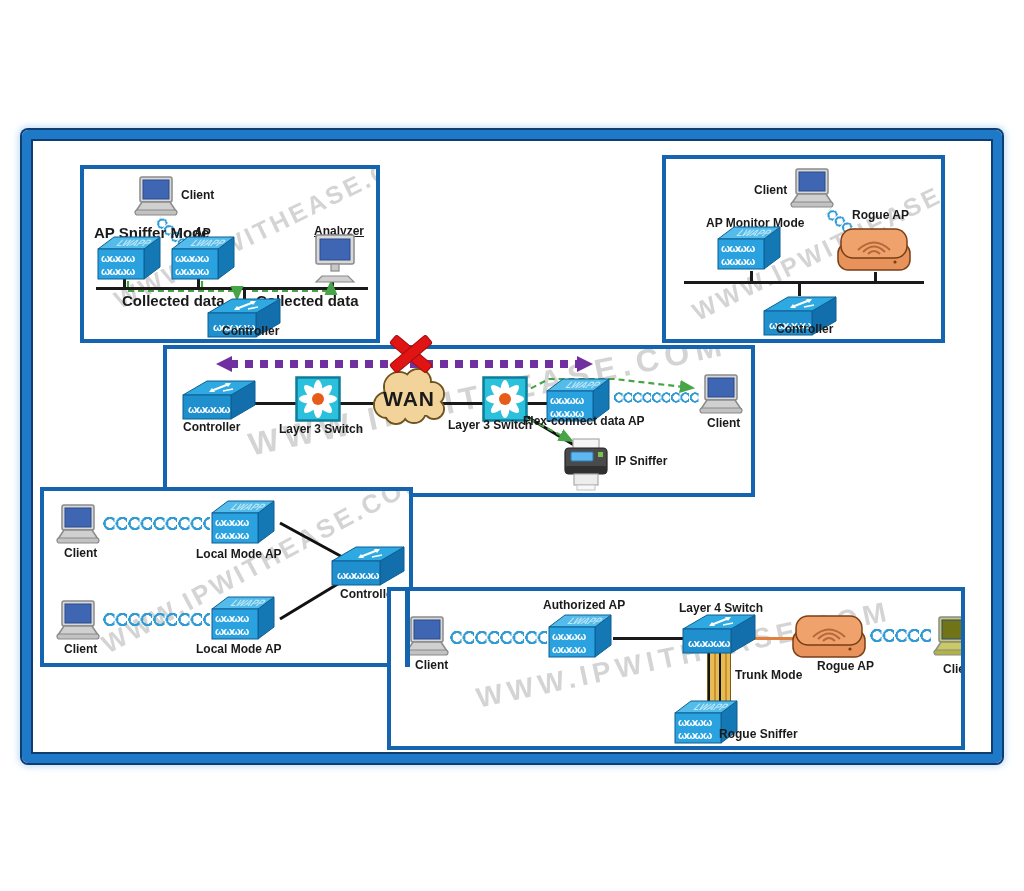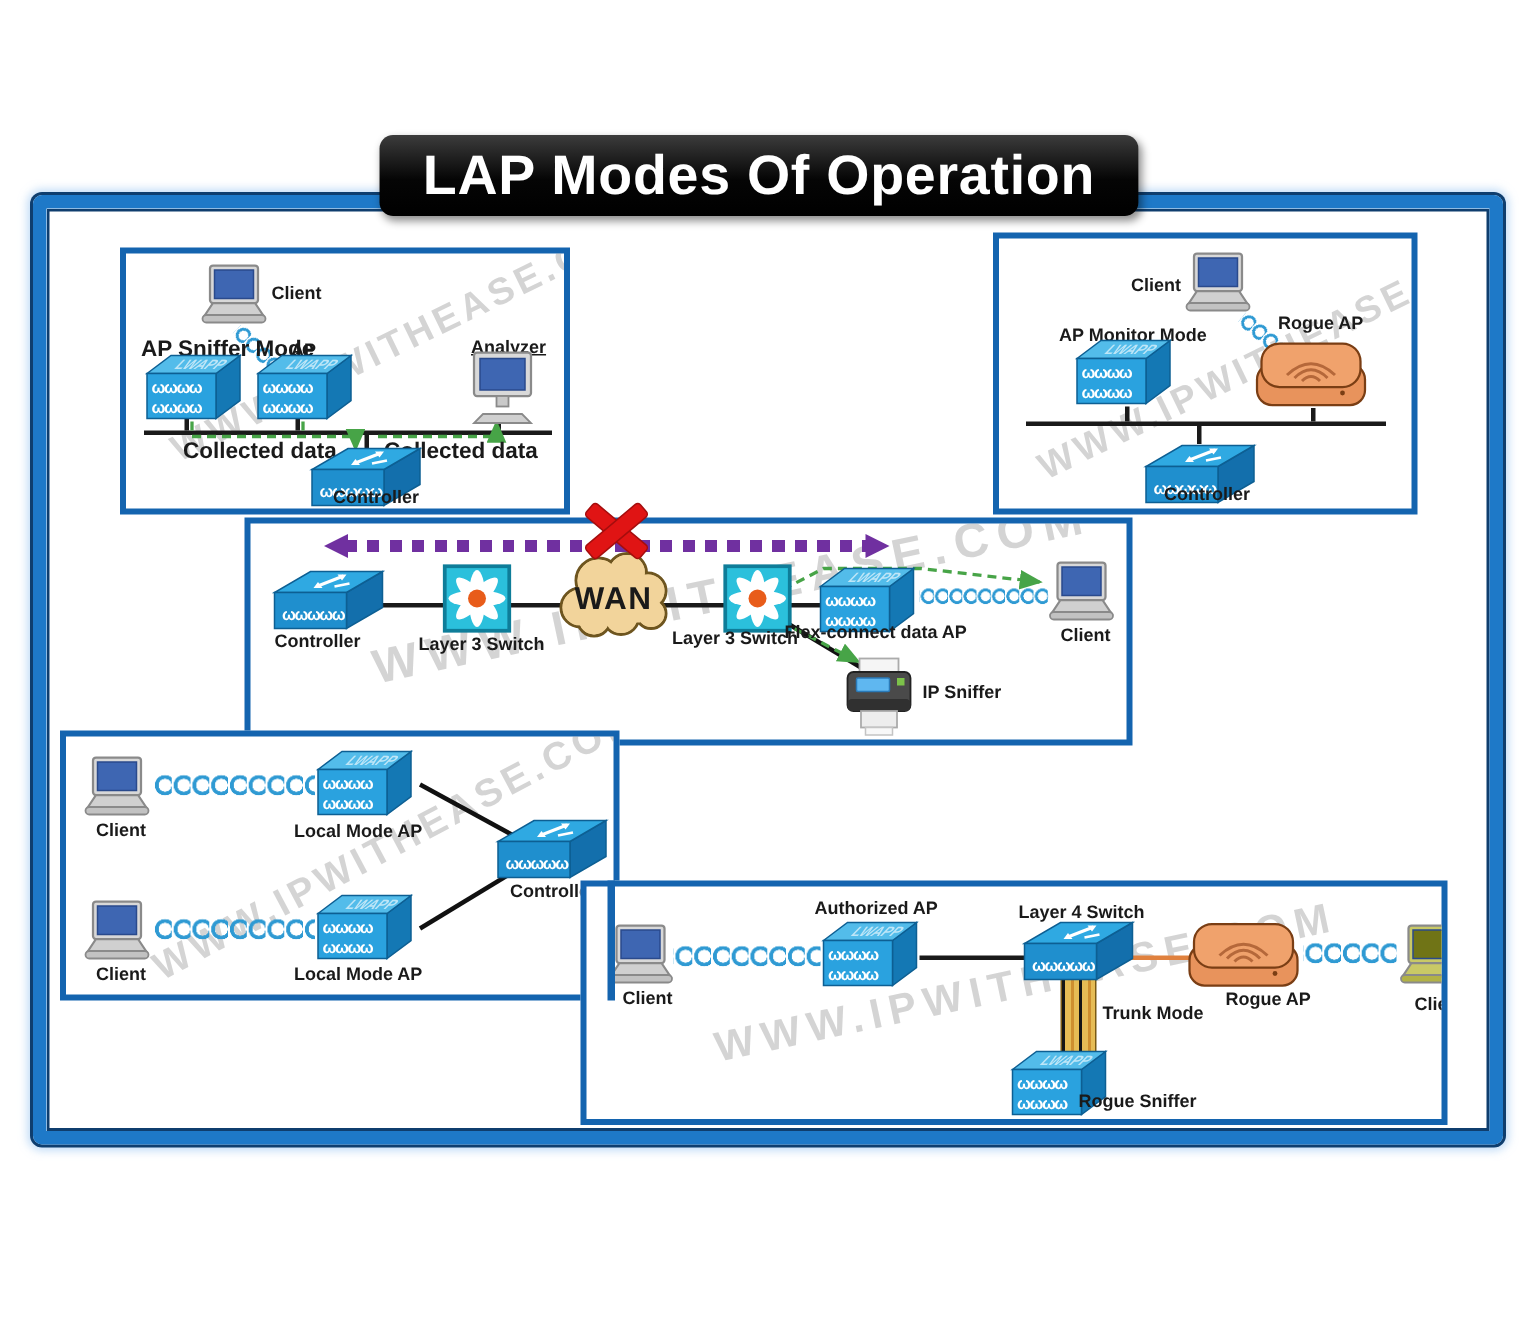--- a/index.html
+++ b/index.html
@@ -64,23 +64,20 @@
        background:repeating-linear-gradient(90deg,#151515 0 2px,#E6BC55 2px 6px,#CE8F2F 6px 8px,#E6BC55 8px 11px);
        border-left:1px solid #7a5a14;border-right:1px solid #7a5a14;}
 </style>
 </head>
 <body>
 
 <div class="stage">
 
   <div class="frame"></div>
 
-  <div class="title">
-    <span>LAP Modes Of Operation</span>
-  </div>
 
   <div class="panel p-sniffer">
     <div class="wm" style="left:32px;top:118px;font-size:25px;transform:rotate(-26deg);">WWW.IPWITHEASE.COM</div>
     <div class="dev" style="left:48px;top:8px;">
   <svg width="46" height="40" viewBox="0 0 46 40">
     <rect x="8" y="0" width="32" height="25" rx="2" fill="var(--body,#D8D8D8)" stroke="#8A8A8A" stroke-width="1.5"></rect>
     <rect x="11" y="3" width="26" height="19" fill="var(--screen,#3E66B2)" stroke="#2A4A8C" stroke-width="1"></rect>
     <polygon points="4,34 10,25 38,25 44,34" fill="var(--body,#D0D0D0)" stroke="#8A8A8A" stroke-width="1.5"></polygon>
     <rect x="3" y="33" width="42" height="5" rx="2.5" fill="var(--base,#C2C2C2)" stroke="#8A8A8A" stroke-width="1.2"></rect>
   </svg>

